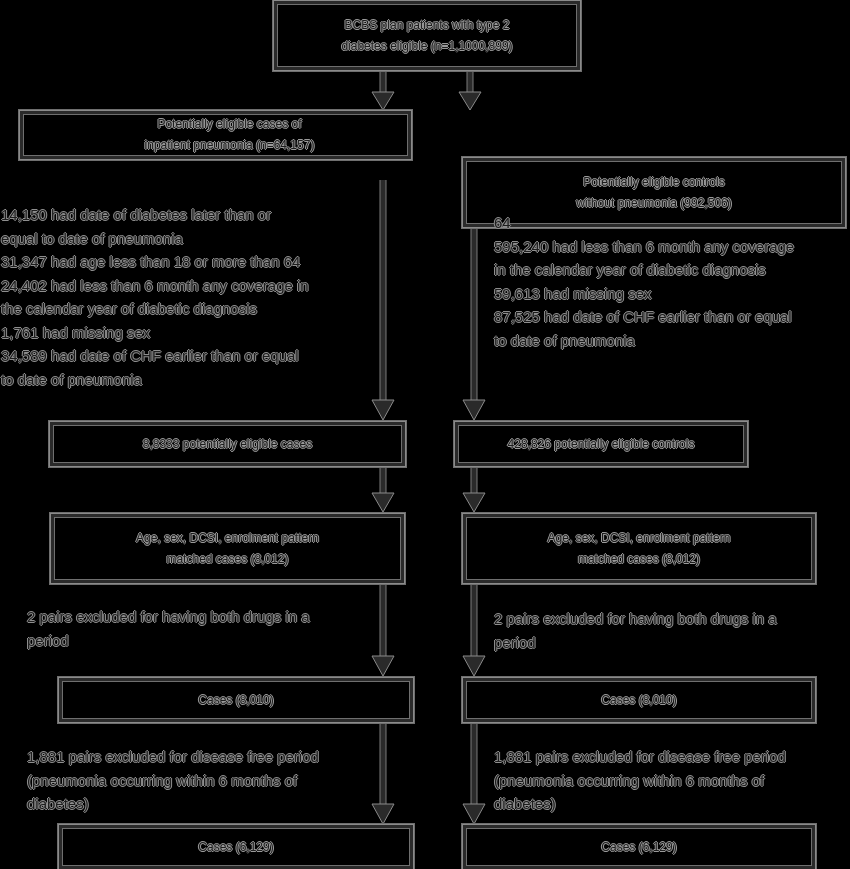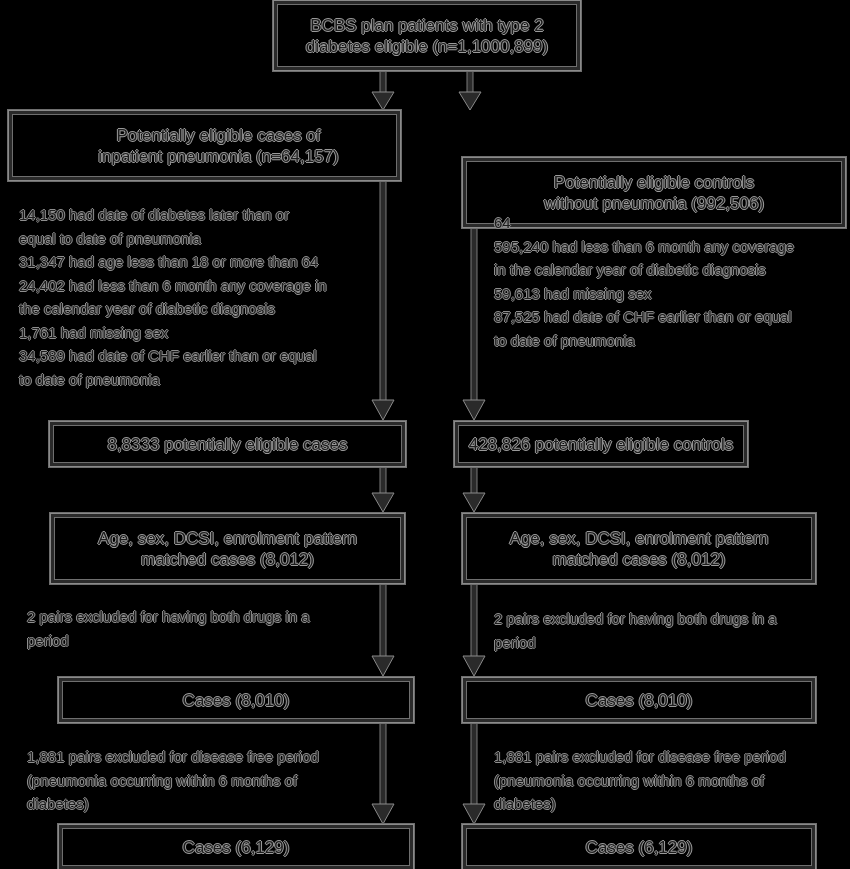--- a/index.html
+++ b/index.html
@@ -10,21 +10,21 @@
   }
   .box {
     position: absolute; box-sizing: border-box;
     border: 4px solid #2a2a2a;
     outline: 1px solid #8a8a8a; outline-offset: -1px;
     box-shadow: 0 0 0 1px #6f6f6f, inset 0 0 0 1px #6f6f6f;
     display: flex; align-items: center; justify-content: center;
     text-align: center; background: #000;
   }
   .txt {
-    color: #1d1d1d; font-size: 17px; line-height: 21px;
+    color: #1d1d1d; font-size: 12px; line-height: 21px;
     text-shadow: -1px 0 #9a9a9a, 1px 0 #9a9a9a, 0 -1px #9a9a9a, 0 1px #9a9a9a;
   }
   .note {
     position: absolute; color: #1d1d1d; font-size: 15px; line-height: 23.5px;
     text-shadow: -1px 0 #8e8e8e, 1px 0 #8e8e8e, 0 -1px #8e8e8e, 0 1px #8e8e8e;
     margin: 0; padding: 0; list-style: none;
   }
   .note li { margin: 0; padding: 0; }
   svg.wires { position: absolute; left: 0; top: 0; }
 </style>
@@ -74,34 +74,34 @@
   </g>
 </svg>
 
 <div class="box" style="left:273px;top:0;width:308px;height:71px;">
   <div class="txt">
     <div>BCBS plan patients with type 2</div>
     <div>diabetes eligible (n=1,1000,899)</div>
   </div>
 </div>
 
-<div class="box" style="left:8px;top:110px;width:393px;height:71px;padding-left:28px;">
+<div class="box" style="left:19px;top:110px;width:393px;height:50px;padding-left:28px;">
   <div class="txt">
     <div>Potentially eligible cases of</div>
     <div>inpatient pneumonia (n=64,157)</div>
   </div>
 </div>
 <div class="box" style="left:462px;top:110px;width:384px;height:71px;margin-top:47px;">
   <div class="txt">
     <div>Potentially eligible controls</div>
     <div>without pneumonia (992,506)</div>
   </div>
 </div>
 
-<ul class="note" style="left:19px;top:203px;width:370px;">
+<ul class="note" style="left:1px;top:203px;width:370px;">
   <li>14,150 had date of diabetes later than or</li>
   <li>equal to date of pneumonia</li>
   <li>31,347 had age less than 18 or more than 64</li>
   <li>24,402 had less than 6 month any coverage in</li>
   <li>the calendar year of diabetic diagnosis</li>
   <li>1,761 had missing sex</li>
   <li>34,589 had date of CHF earlier than or equal</li>
   <li>to date of pneumonia</li>
 </ul>
 <ul class="note" style="left:494px;top:211px;width:356px;">

